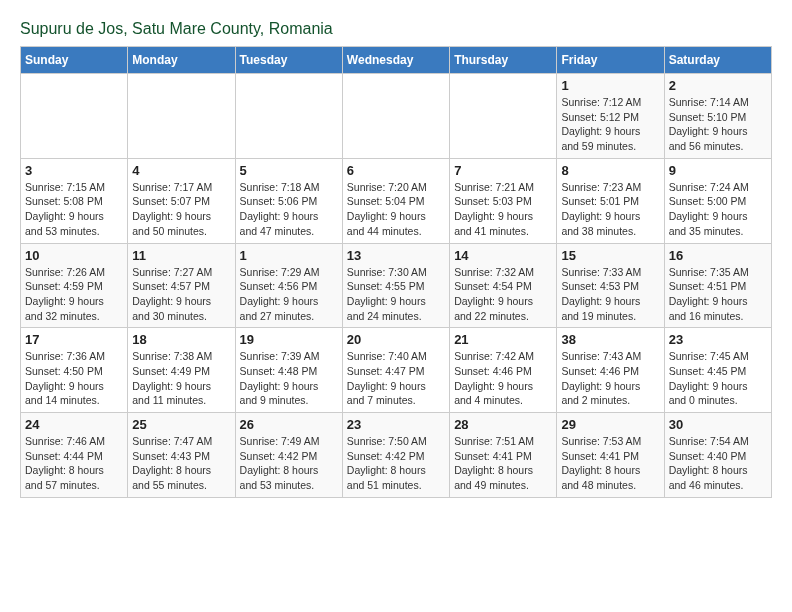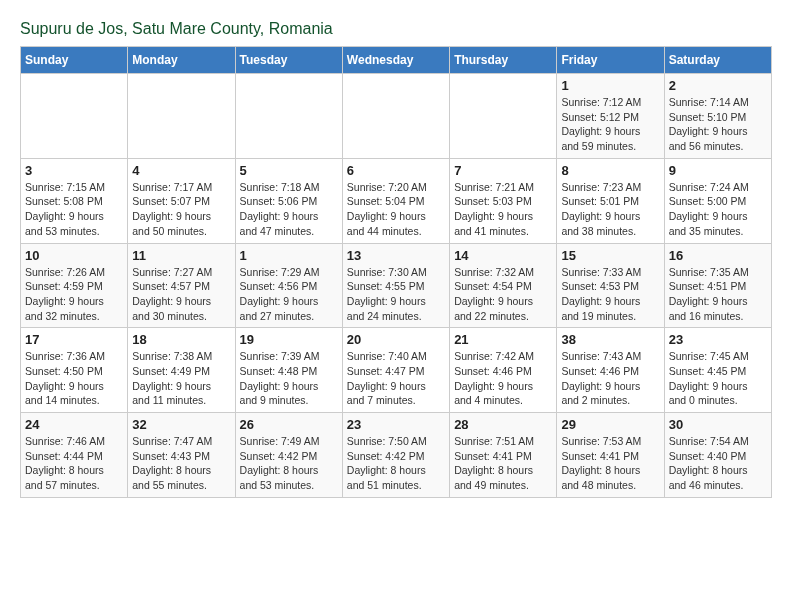--- a/index.html
+++ b/index.html
@@ -200,21 +200,21 @@
           <div class="day-num">23</div>
           <div class="day-info">Sunrise: 7:45 AM<br>Sunset: 4:45 PM<br>Daylight: 9 hours and 0 minutes.</div>
         </td>
       </tr>
       <tr>
         <td>
           <div class="day-num">24</div>
           <div class="day-info">Sunrise: 7:46 AM<br>Sunset: 4:44 PM<br>Daylight: 8 hours and 57 minutes.</div>
         </td>
         <td>
-          <div class="day-num">32</div>
+          <div class="day-num">25</div>
           <div class="day-info">Sunrise: 7:47 AM<br>Sunset: 4:43 PM<br>Daylight: 8 hours and 55 minutes.</div>
         </td>
         <td>
           <div class="day-num">26</div>
           <div class="day-info">Sunrise: 7:49 AM<br>Sunset: 4:42 PM<br>Daylight: 8 hours and 53 minutes.</div>
         </td>
         <td>
           <div class="day-num">23</div>
           <div class="day-info">Sunrise: 7:50 AM<br>Sunset: 4:42 PM<br>Daylight: 8 hours and 51 minutes.</div>
         </td>

